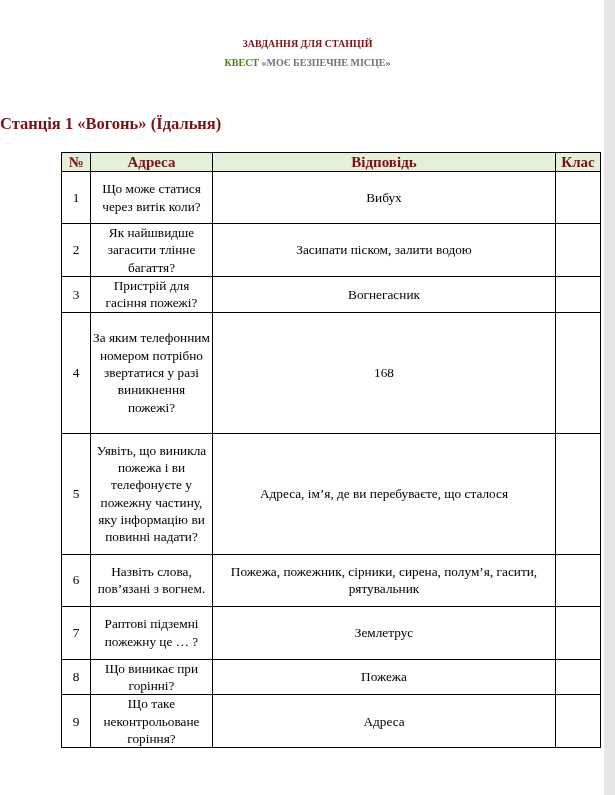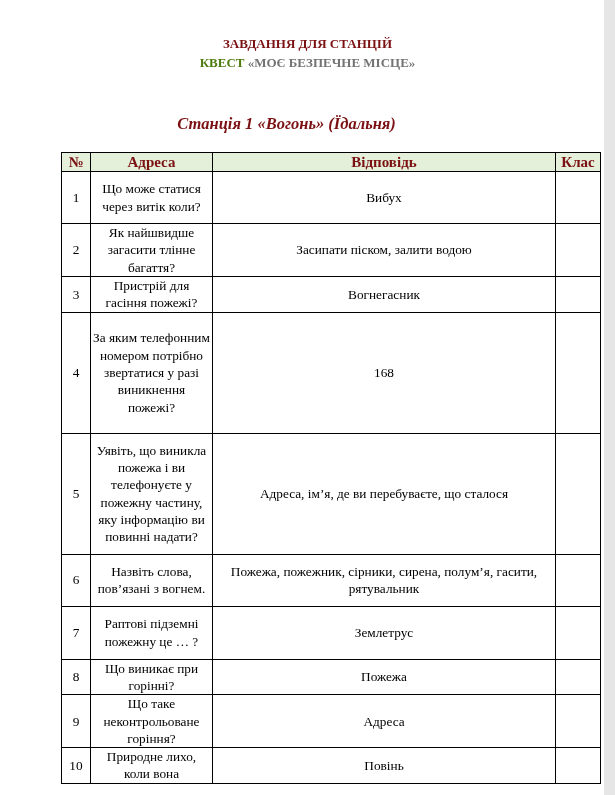--- a/index.html
+++ b/index.html
@@ -8,29 +8,29 @@
       background: #ffffff; position: relative;
       font-family: "Liberation Serif", "DejaVu Serif", serif;
       color: #000;
     }
     .right-strip {
       position: absolute; top: 0; right: 0; width: 11px; height: 795px;
       background: #e6e6e6;
     }
     .title {
       position: absolute; left: 0; width: 615px; text-align: center;
-      font-weight: bold; font-size: 13px; line-height: 18px;
+      font-weight: bold; font-size: 10px; line-height: 18px;
     }
     #title1 { top: 35px; color: #7b1113; }
     #title2 { top: 54px; }
     #title2 .blue { color: #4d7c0f; }
     #title2 .red { color: #737373; }
     #station-title {
-      position: absolute; top: 114px; left: 0; width: 573px; text-align: center;
-      font-weight: bold; font-size: 16.5px; color: #7b1113; font-style: italic;
+      position: absolute; top: 114px; left: 0; width: 573px; 
+      font-weight: bold; font-size: 16.5px; color: #7b1113;
     }
     table {
       position: absolute; left: 61px; top: 152px;
       border-collapse: collapse; table-layout: fixed;
       width: 539px;
     }
     td, th {
       border: 1.4px solid #000; padding: 0 2px;
       text-align: center; vertical-align: middle;
       font-size: 13.3px; line-height: 17.3px; font-weight: normal;
@@ -119,20 +119,14 @@
         <td>Що виникає при горінні?</td>
         <td>Пожежа</td>
         <td></td>
       </tr>
       <tr style="height: 53px;">
         <td>9</td>
         <td>Що таке неконтрольоване горіння?</td>
         <td>Адреса</td>
         <td></td>
       </tr>
-      <tr style="height: 34px;">
-        <td>10</td>
-        <td>Природне лихо, коли вона</td>
-        <td>Повінь</td>
-        <td></td>
-      </tr>
     </tbody>
 </table>
 
 </body></html>

